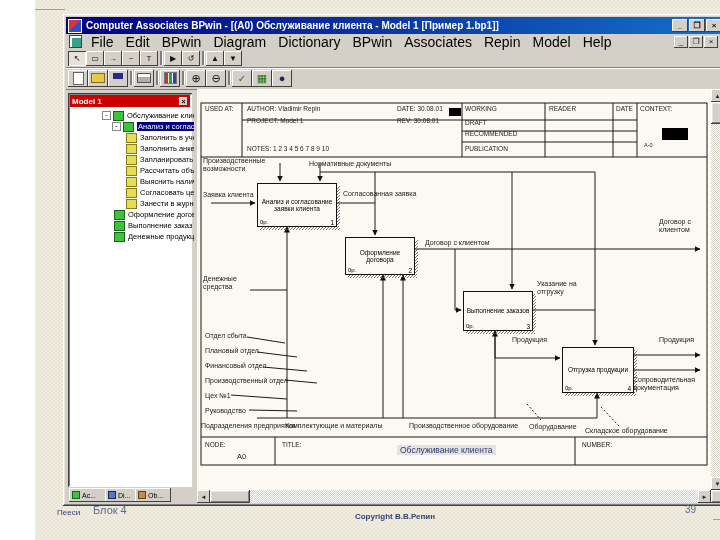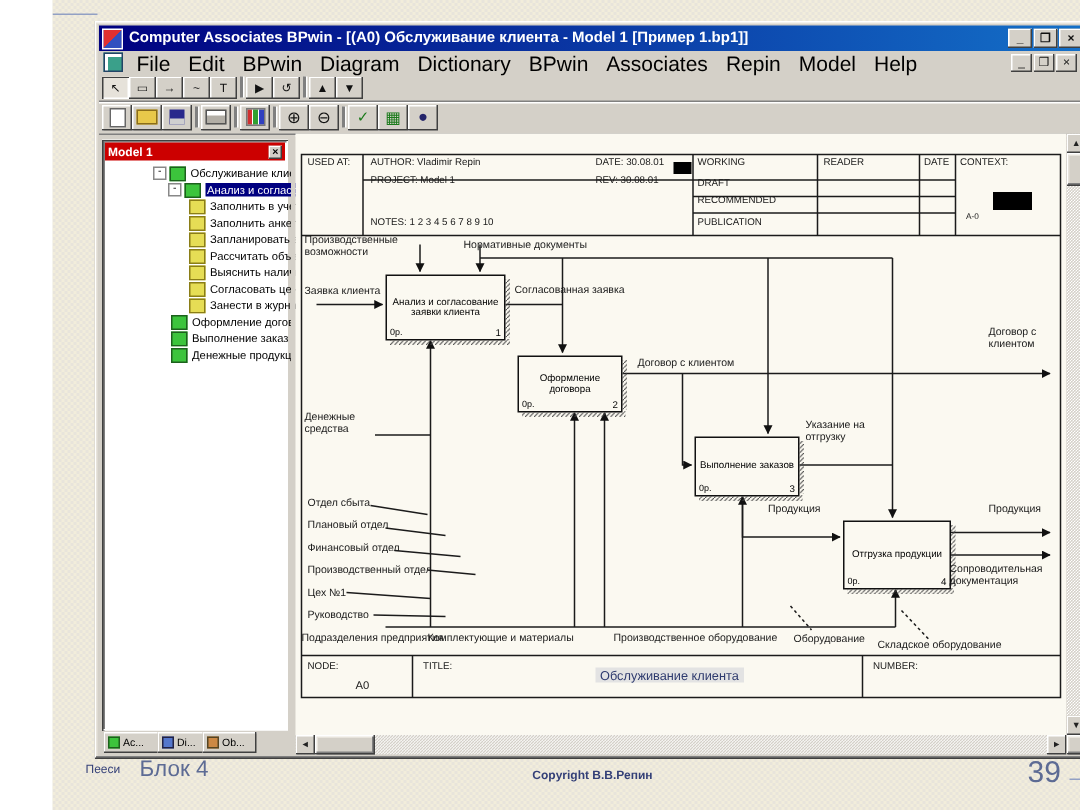--- a/index.html
+++ b/index.html
@@ -347,17 +347,17 @@
     <div class="sb-btn abs" style="left:0;top:388px;width:13px;height:13px;">▼</div>
   </div>
   <div class="abs sb" style="left:162px;top:490px;width:514px;height:13px;">
     <div class="sb-btn abs" style="left:0;top:0;width:13px;height:13px;">◄</div>
     <div class="abs raised" style="left:13px;top:0;width:40px;height:13px;"></div>
     <div class="sb-btn abs" style="left:501px;top:0;width:13px;height:13px;">►</div>
   </div>
   <div class="abs raised" style="left:676px;top:490px;width:13px;height:13px;"></div>
 
   <div class="abs footer-text" style="left:22px;top:508px;font-size:8px;">Пееси</div>
-  <div class="abs" style="left:58px;top:504px;font-size:15px;color:#5d6b94;">Блок 4</div>
+  <div class="abs" style="left:58px;top:504px;font-size:11px;color:#5d6b94;">Блок 4</div>
   <div class="abs footer-text" style="left:260px;top:512px;width:200px;text-align:center;font-size:8px;font-weight:bold;">Copyright В.В.Репин</div>
-  <div class="abs" style="left:650px;top:504px;font-size:20px;color:#5d6b94;">39</div>
+  <div class="abs" style="left:650px;top:504px;font-size:10px;color:#5d6b94;">39</div>
 
 </div>
 
 </body></html>

